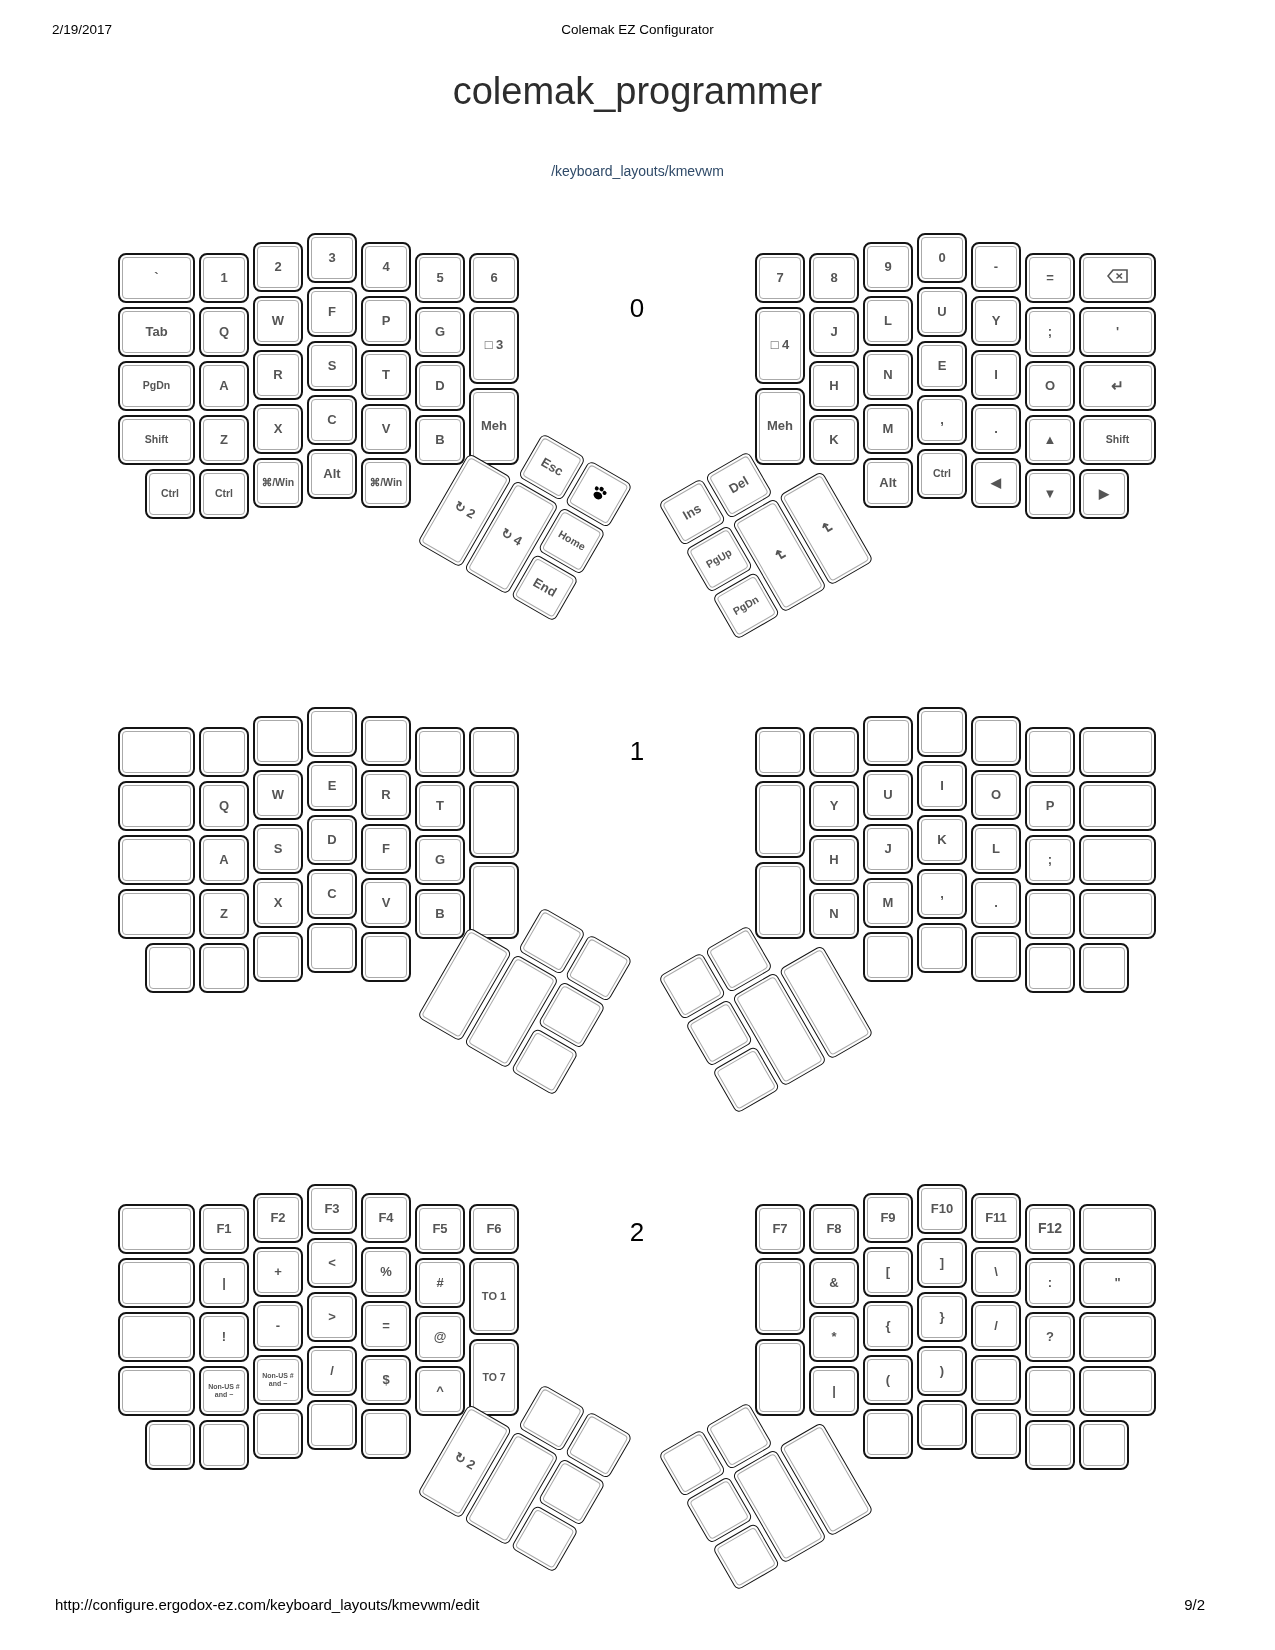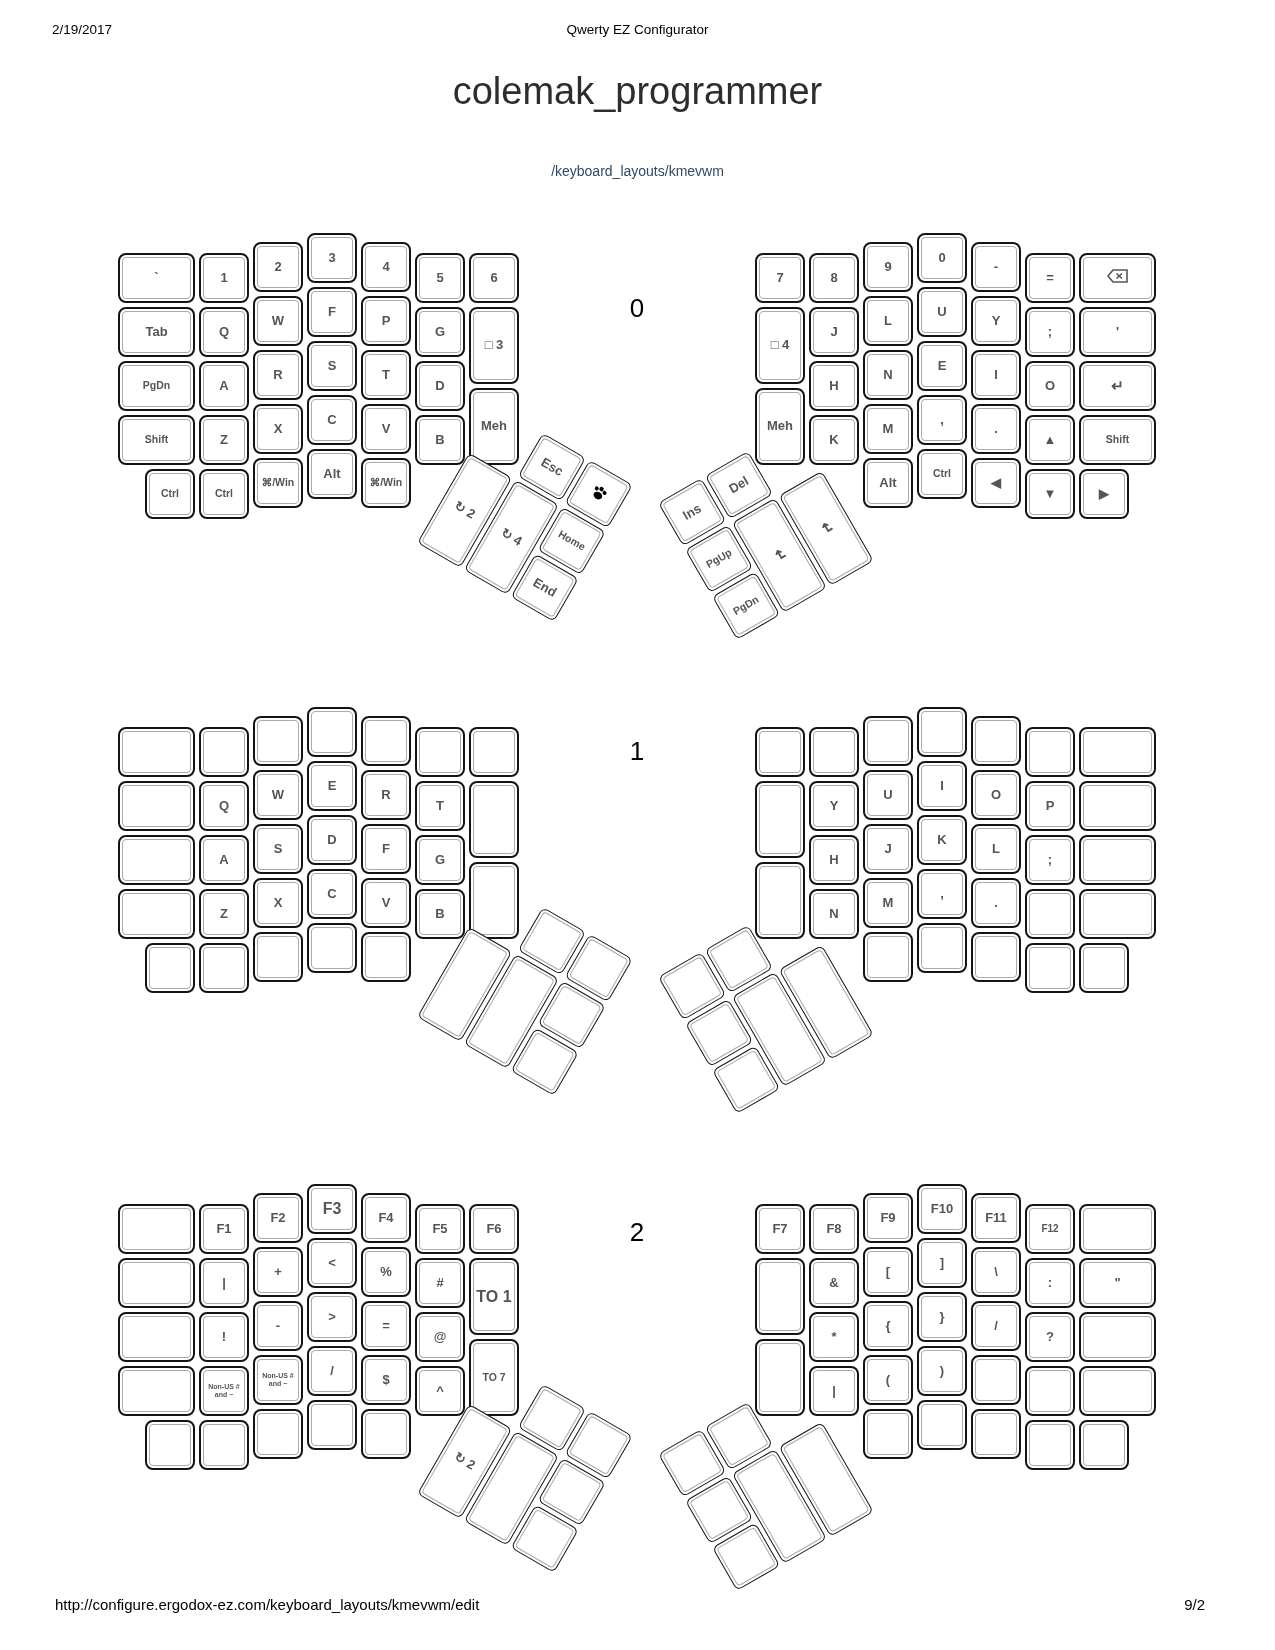--- a/index.html
+++ b/index.html
@@ -22,21 +22,21 @@
   .thumb .key{border-width:1.5px;border-radius:6px}
   .klabel{font-weight:bold;color:#555;text-align:center;line-height:1.12;z-index:1;padding:0 1px}
   .rot{transform:rotate(90deg);display:inline-block}
   .layer-label{position:absolute;left:507px;width:260px;text-align:center;font-size:26px;
        color:#000;line-height:37px}
 </style>
 </head>
 <body>
 
 <div class="hdr-date">2/19/2017</div>
-<div class="hdr-title">Qwerty EZ Configurator</div>
+<div class="hdr-title">Colemak EZ Configurator</div>
 <div class="doc-title">colemak_programmer</div>
 <a class="doc-link" href="#">/keyboard_layouts/kmevwm</a>
 
 <div id="kb-root">
     <div class="half" style="left: 118px; top: 233px;">
       <div class="key" style="left: 0px; top: 20px; width: 77px; height: 50px;">
         <span class="klabel" style="font-size: 13px;">`</span>
       </div>
       <div class="key" style="left: 81px; top: 20px; width: 50px; height: 50px;">
         <span class="klabel" style="font-size: 13px;">1</span>
@@ -524,21 +524,21 @@
       <div class="key" style="left: 0px; top: 20px; width: 77px; height: 50px;">
         <span class="klabel"></span>
       </div>
       <div class="key" style="left: 81px; top: 20px; width: 50px; height: 50px;">
         <span class="klabel" style="font-size: 13px;">F1</span>
       </div>
       <div class="key" style="left: 135px; top: 9px; width: 50px; height: 50px;">
         <span class="klabel" style="font-size: 13px;">F2</span>
       </div>
       <div class="key" style="left: 189px; top: 0px; width: 50px; height: 50px;">
-        <span class="klabel" style="font-size: 16px;">F3</span>
+        <span class="klabel" style="font-size: 13px;">F3</span>
       </div>
       <div class="key" style="left: 243px; top: 9px; width: 50px; height: 50px;">
         <span class="klabel" style="font-size: 13px;">F4</span>
       </div>
       <div class="key" style="left: 297px; top: 20px; width: 50px; height: 50px;">
         <span class="klabel" style="font-size: 13px;">F5</span>
       </div>
       <div class="key" style="left: 351px; top: 20px; width: 50px; height: 50px;">
         <span class="klabel" style="font-size: 13px;">F6</span>
       </div>
@@ -554,21 +554,21 @@
       <div class="key" style="left: 189px; top: 54px; width: 50px; height: 50px;">
         <span class="klabel" style="font-size: 13px;">&lt;</span>
       </div>
       <div class="key" style="left: 243px; top: 63px; width: 50px; height: 50px;">
         <span class="klabel" style="font-size: 13px;">%</span>
       </div>
       <div class="key" style="left: 297px; top: 74px; width: 50px; height: 50px;">
         <span class="klabel" style="font-size: 13px;">#</span>
       </div>
       <div class="key" style="left: 351px; top: 74px; width: 50px; height: 77px;">
-        <span class="klabel" style="font-size: 16px;">TO 1</span>
+        <span class="klabel" style="font-size: 11px;">TO 1</span>
       </div>
       <div class="key" style="left: 0px; top: 128px; width: 77px; height: 50px;">
         <span class="klabel"></span>
       </div>
       <div class="key" style="left: 81px; top: 128px; width: 50px; height: 50px;">
         <span class="klabel" style="font-size: 13px;">!</span>
       </div>
       <div class="key" style="left: 135px; top: 117px; width: 50px; height: 50px;">
         <span class="klabel" style="font-size: 13px;">-</span>
       </div>
@@ -628,21 +628,21 @@
       <div class="key" style="left: 108px; top: 9px; width: 50px; height: 50px;">
         <span class="klabel" style="font-size: 13px;">F9</span>
       </div>
       <div class="key" style="left: 162px; top: 0px; width: 50px; height: 50px;">
         <span class="klabel" style="font-size: 13px;">F10</span>
       </div>
       <div class="key" style="left: 216px; top: 9px; width: 50px; height: 50px;">
         <span class="klabel" style="font-size: 13px;">F11</span>
       </div>
       <div class="key" style="left: 270px; top: 20px; width: 50px; height: 50px;">
-        <span class="klabel" style="font-size: 10px;">F12</span>
+        <span class="klabel" style="font-size: 14px;">F12</span>
       </div>
       <div class="key" style="left: 324px; top: 20px; width: 77px; height: 50px;">
         <span class="klabel"></span>
       </div>
       <div class="key" style="left: 0px; top: 74px; width: 50px; height: 77px;">
         <span class="klabel"></span>
       </div>
       <div class="key" style="left: 54px; top: 74px; width: 50px; height: 50px;">
         <span class="klabel" style="font-size: 13px;">&amp;</span>
       </div>

